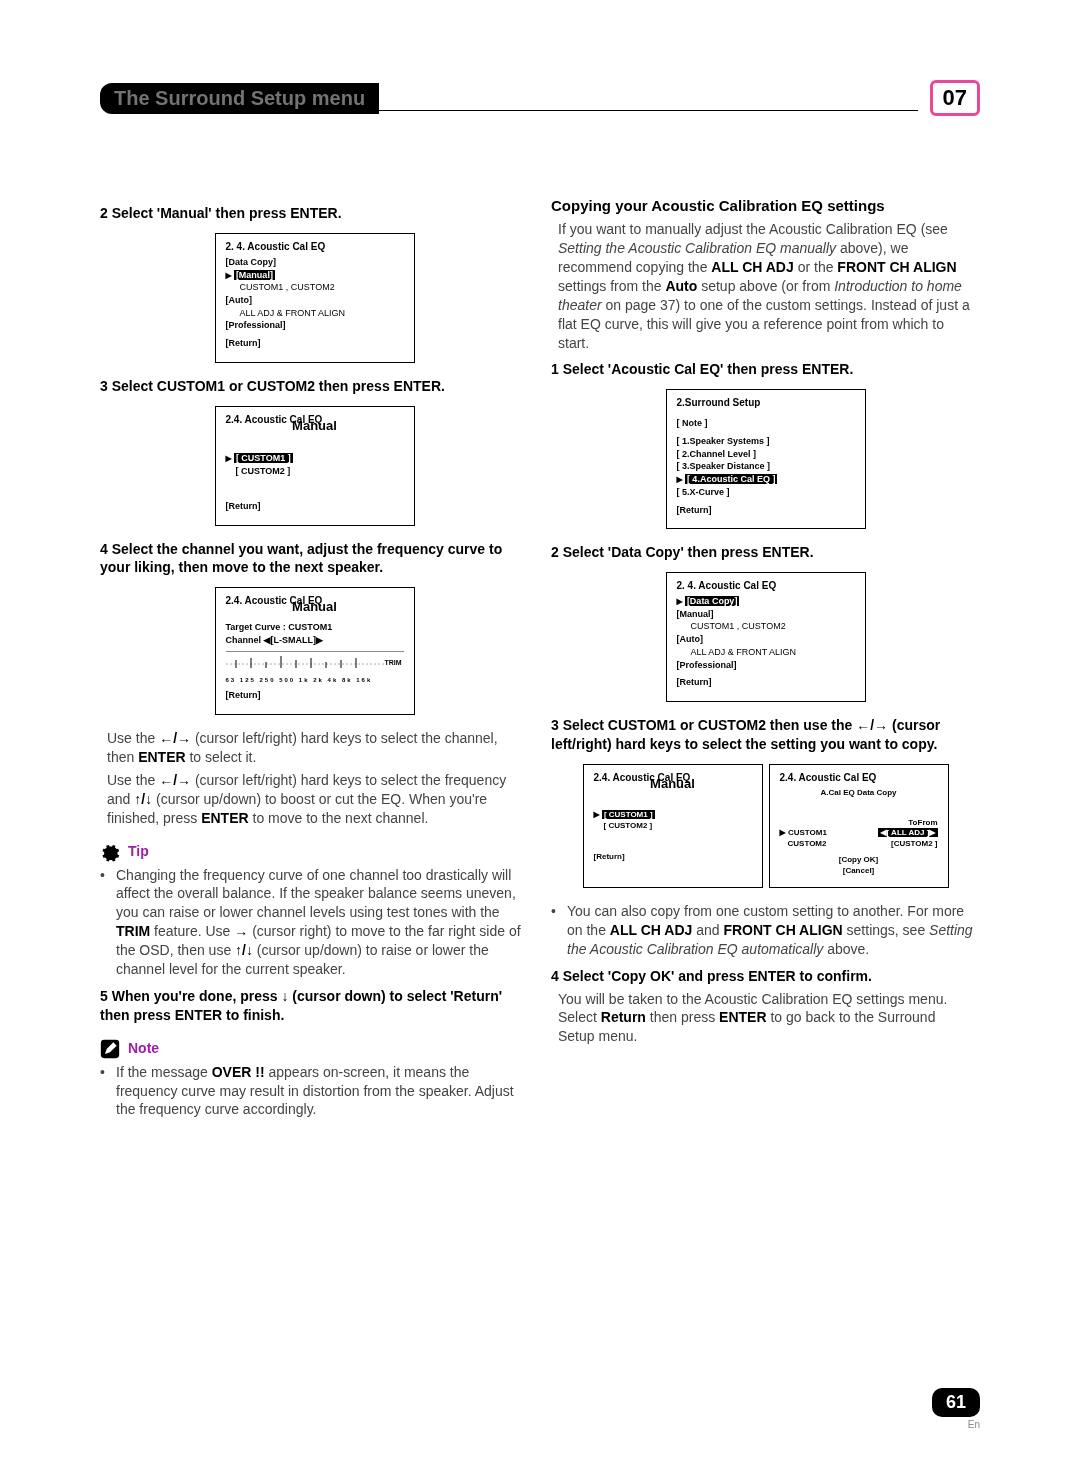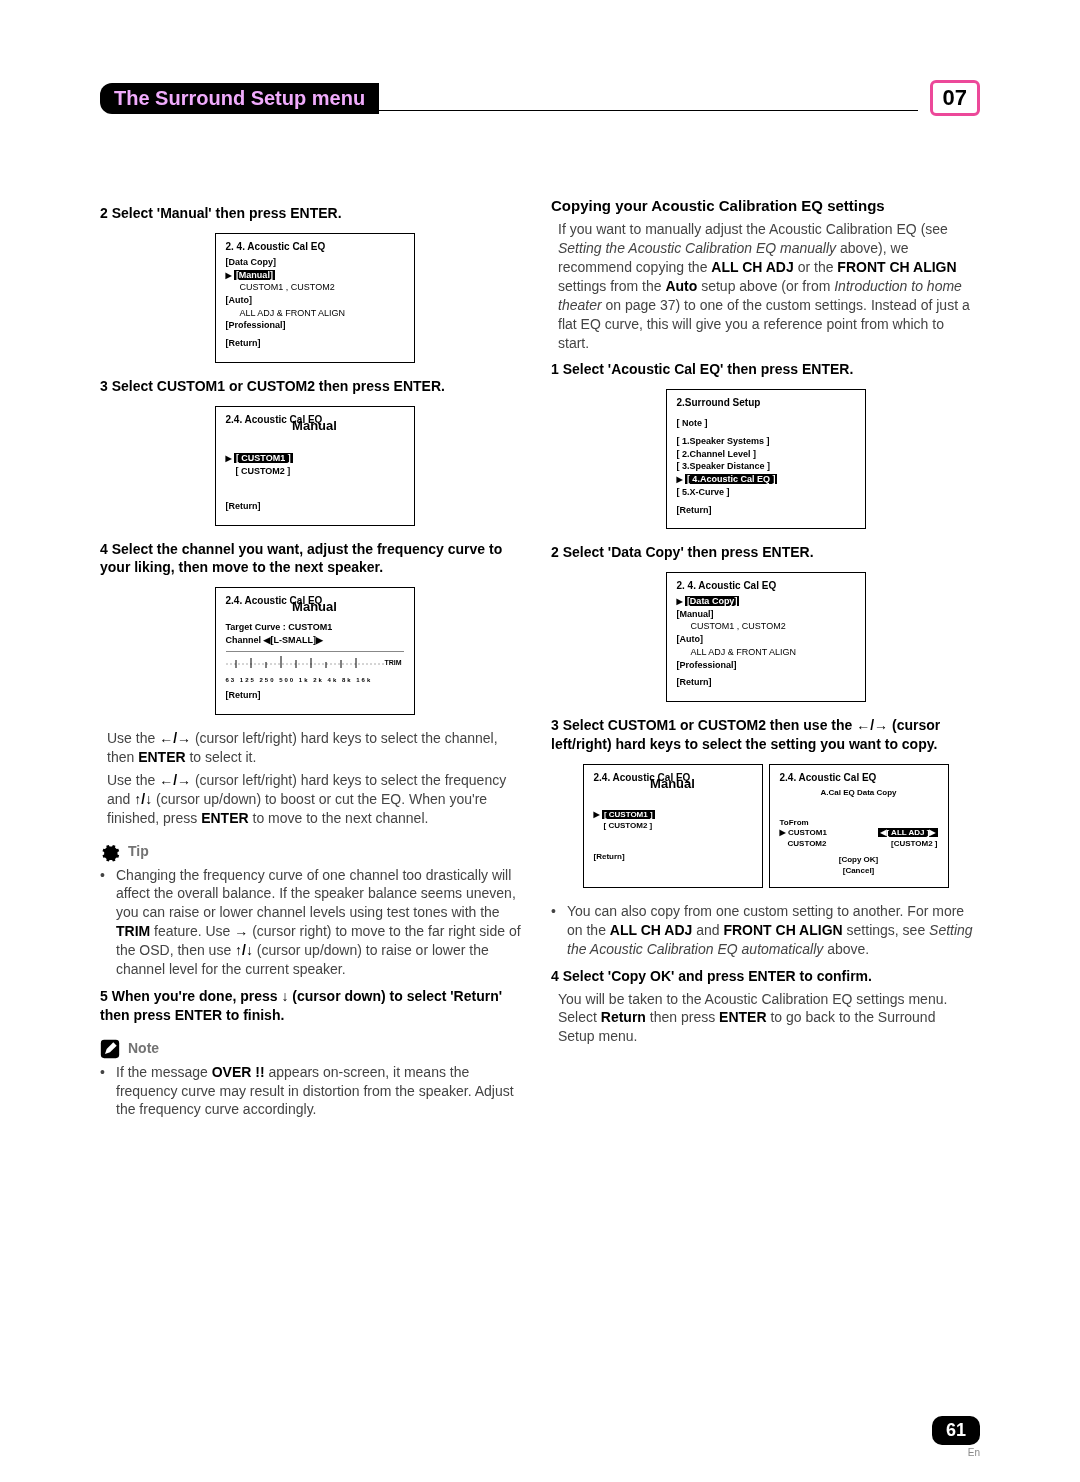--- a/index.html
+++ b/index.html
@@ -12,21 +12,21 @@
     background: #fff;
     color: #000;
   }
   .header-bar {
     display: flex;
     align-items: center;
     margin-bottom: 80px;
   }
   .header-title {
     background: #000;
-    color: #f0abfc;
+    color: #737373;
     font-weight: bold;
     font-size: 20px;
     padding: 4px 14px 4px 14px;
     border-radius: 12px 0 0 12px;
   }
   .header-tail {
     flex: 1;
     border-top: 1px solid #000;
     margin-left: -2px;
     margin-right: 12px;
@@ -66,36 +66,36 @@
   .osd .ptr::before { content: "▶ "; font-size: 8px; }
   .osd .ret { margin-top: 6px; }
   .osd-pair { display: flex; gap: 6px; justify-content: center; margin: 10px 0 14px 0; }
   .osd-pair .osd { margin: 0; width: 180px; font-size: 8px; }
   .tip-row, .note-row { display: flex; align-items: center; gap: 8px; margin: 14px 0 4px 0; }
   .tip-icon, .note-icon {
     width: 20px; height: 20px; display: inline-flex; align-items: center; justify-content: center;
     font-size: 14px; font-weight: bold;
   }
   .tip-icon svg, .note-icon svg { width: 20px; height: 20px; }
-  .tip-label, .note-label { font-weight: bold; color: #737373; text-align: right; }
+  .tip-label, .note-label { font-weight: bold; color: #a21caf; text-align: right; }
   .bullet { display: flex; gap: 6px; margin: 2px 0; }
   .bullet .dot { min-width: 10px; }
   .section-heading { font-weight: bold; color: #000; font-size: 15px; margin-bottom: 4px; }
   .italic { font-style: italic; }
   .arrow { font-family: Arial; }
   .eq-graph {
     border-top: 1px solid #888;
     margin: 4px 0 2px 0;
     height: 24px;
     position: relative;
   }
   .eq-ticks { font-size: 6px; letter-spacing: 2px; }
   .footer {
     position: absolute;
-    bottom: 24px;
+    bottom: 52px;
     right: 100px;
     text-align: right;
   }
   .pagenum {
     background: #000;
     color: #fff;
     font-weight: bold;
     font-size: 18px;
     padding: 4px 14px;
     border-radius: 10px;
@@ -260,21 +260,21 @@
         <div class="sub">Manual</div>
         <div style="height:10px"></div>
         <div class="row ptr"><span class="hl">[ CUSTOM1 ]</span></div>
         <div class="row" style="padding-left:10px">[ CUSTOM2 ]</div>
         <div style="height:14px"></div>
         <div class="row ret">[Return]</div>
       </div>
       <div class="osd">
         <div class="title">2.4. Acoustic  Cal  EQ</div>
         <div class="row" style="text-align:center">A.Cal EQ Data Copy</div>
-        <div style="display:flex;justify-content:flex-start;margin-top:20px">
+        <div style="display:flex;justify-content:flex-end;margin-top:20px">
           <span>To</span>
           <span>From</span>
         </div>
         <div style="display:flex;justify-content:space-between">
           <span>▶ CUSTOM1</span>
           <span><span class="hl">◀[ ALL ADJ ]▶</span></span>
         </div>
         <div style="display:flex;justify-content:space-between">
           <span style="padding-left:8px">CUSTOM2</span>
           <span>[CUSTOM2 ]</span>

